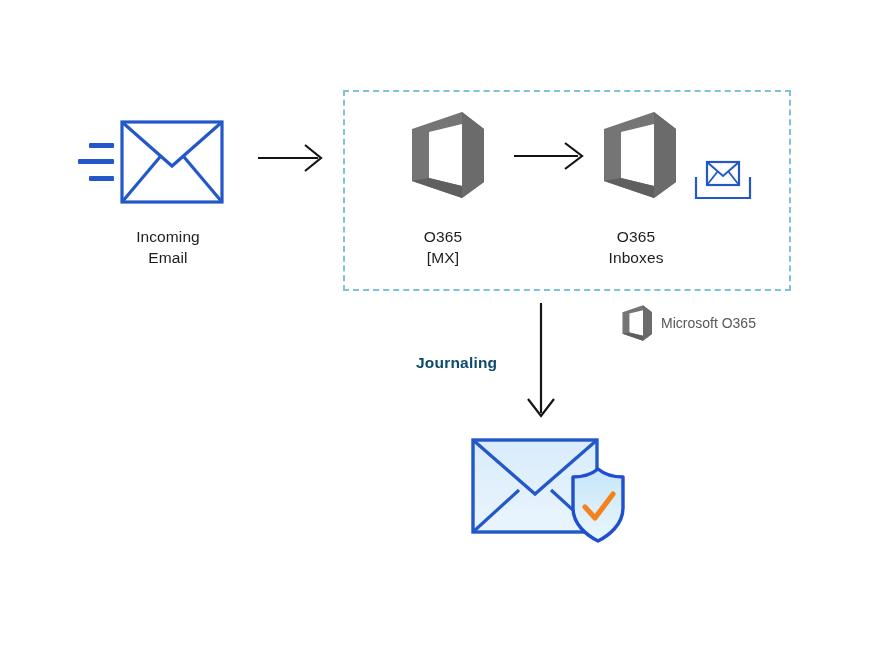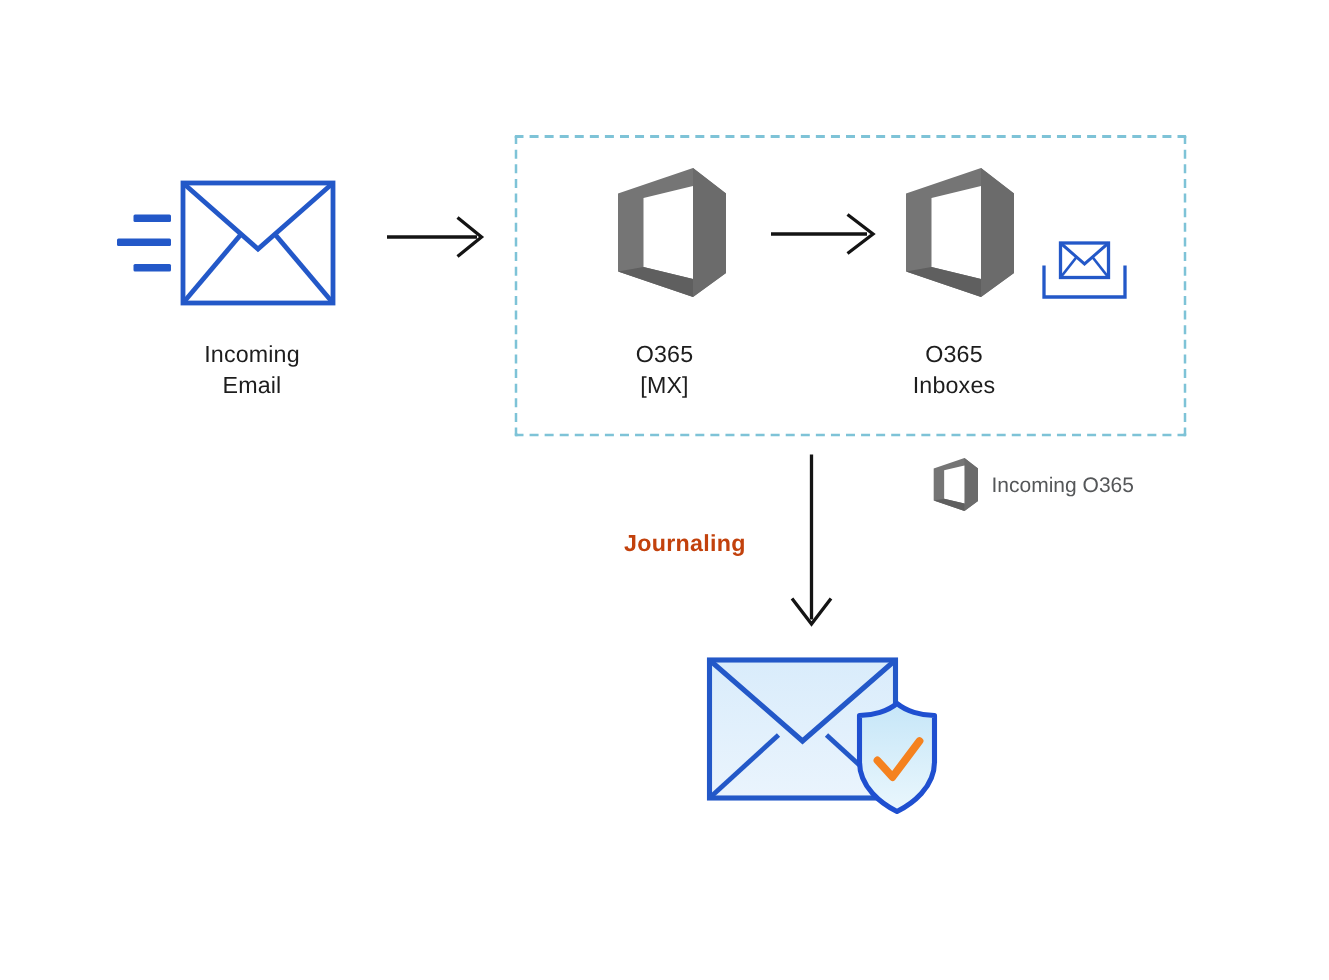--- a/index.html
+++ b/index.html
@@ -71,21 +71,21 @@
   #caption-mx       { left: 363px; top: 226px; width: 160px; }
   #caption-inboxes  { left: 556px; top: 226px; width: 160px; }
   #caption-area1    { left: 465px; top: 557px; width: 160px; }
 
   #journaling-label {
     position: absolute;
     left: 416px;
     top: 354px;
     font-size: 15.5px;
     font-weight: 700;
-    color: #c2410c;
+    color: #0c4a6e;
     font-family: "Liberation Sans", sans-serif;
     letter-spacing: .2px;
   }
 
   
   #legend {
     position: absolute;
     left: 620px;
     top: 305px;
     display: flex;
@@ -179,21 +179,21 @@
   <div class="caption" id="caption-inboxes">O365
 Inboxes</div>
 
   <div id="legend">
     <svg width="32" height="36" viewBox="0 0 78 86">
       <path d="M56 0 L78 17 L78 70 L56 86 L6 69 L6 17 Z" fill="#757575"></path>
       <path d="M56 0 L78 17 L78 70 L56 86 Z" fill="#6b6b6b"></path>
       <path d="M23 20 L56 12 L56 74 L23 66 Z" fill="#ffffff"></path>
       <path d="M6 69 L56 86 L56 74 L23 66 Z" fill="#5f5f5f"></path>
     </svg>
-    <span id="legend-text">Incoming O365</span>
+    <span id="legend-text">Microsoft O365</span>
   </div>
 
   <div class="node" style="left:524px; top:303px;">
     <svg width="36" height="116" viewBox="0 0 36 116">
       <line x1="17" y1="0" x2="17" y2="110" stroke="#141414" stroke-width="2.2"></line>
       <polyline points="4,96 17,113 30,96" fill="none" stroke="#141414" stroke-width="2.2"></polyline>
     </svg>
   </div>
 
   <div id="journaling-label">Journaling</div>

